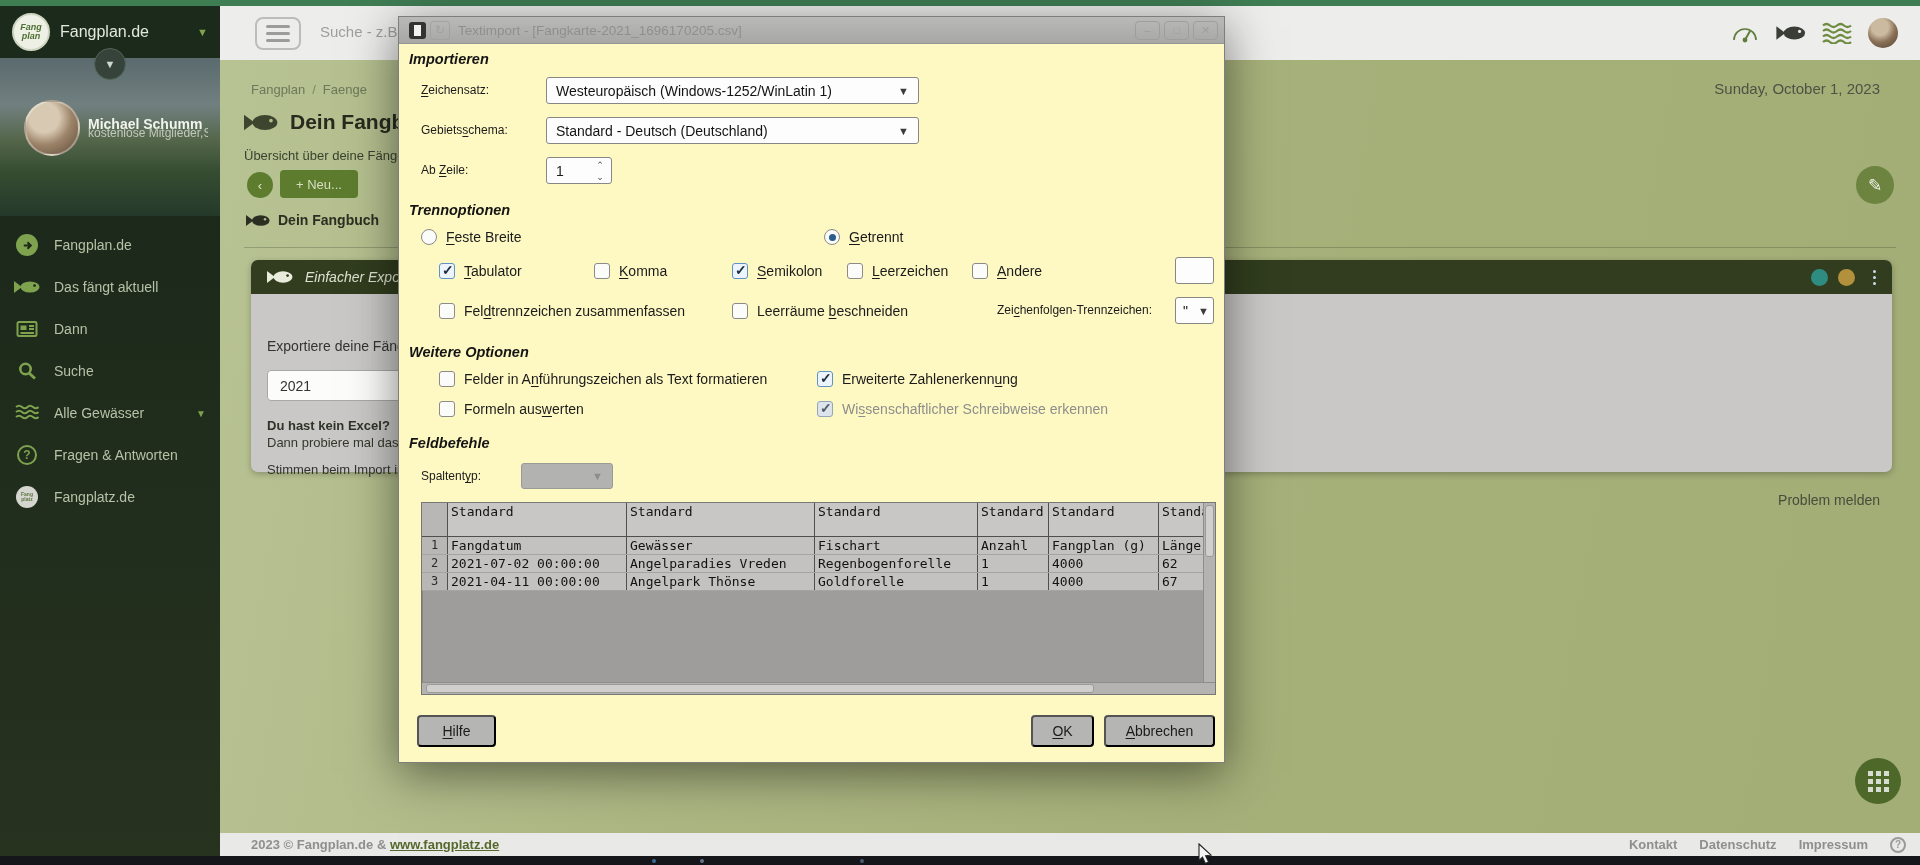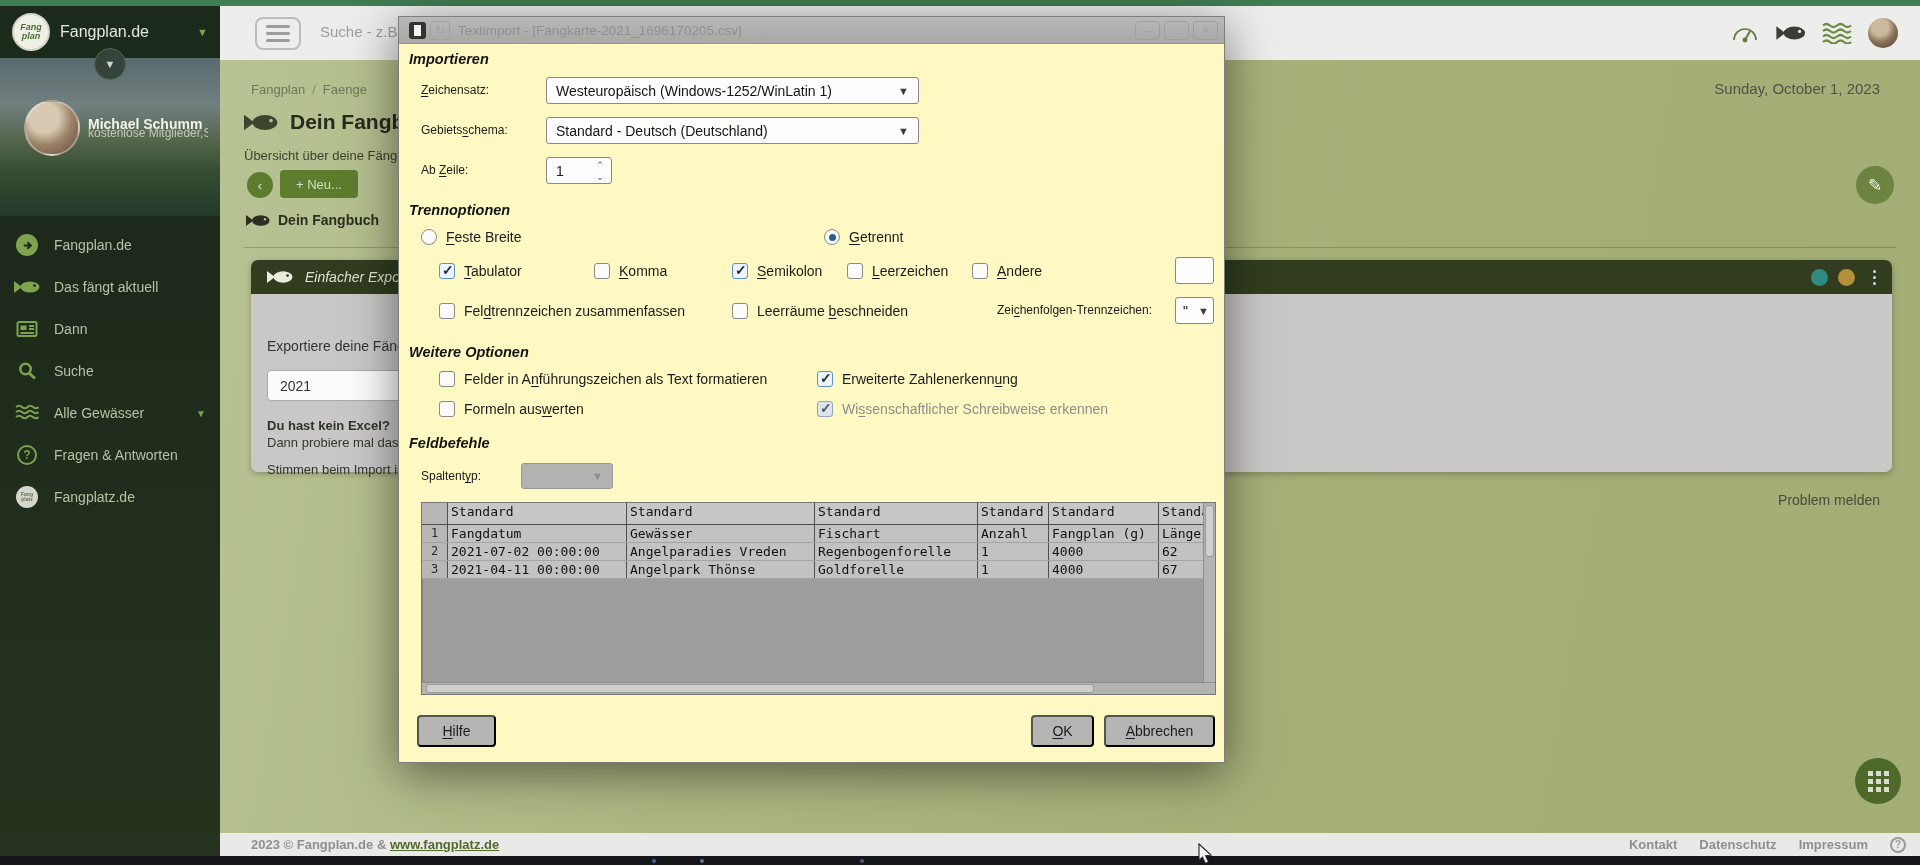--- a/index.html
+++ b/index.html
@@ -147,21 +147,21 @@
   .cb.checked.dis { background:#dde4ec; border-color:#93a6ba; }
   .cb.checked.dis::after { color:#4e5a66; }
   .radio { width:16px; height:16px; border:1px solid #8a8a88; border-radius:50%; background:#fbfbf9; flex:0 0 auto; position:relative; }
   .radio.sel::after { content:""; position:absolute; left:3.5px; top:3.5px; width:7px; height:7px; border-radius:50%; background:#2b5e8c; }
 
   
   .tframe { position:absolute; left:22px; top:485px; width:795px; height:193px; background:#9e9d9b;
             border:1px solid #777775; box-shadow:inset 1px 1px 0 rgba(0,0,0,.15); }
   .tgrid { position:absolute; left:0; top:0; width:781px; font-family:"DejaVu Sans Mono", monospace; font-size:13px; color:#121212; }
   .trow { display:flex; height:18px; line-height:17px; }
-  .trow.head { background:#c8c7c5; border-bottom:1px solid #4f4f4d; height:22px; }
+  .trow.head { background:#c8c7c5; border-bottom:1px solid #4f4f4d; height:34px; }
   .trow.data { background:#c3c2c0; border-bottom:1px solid #a5a4a2; }
   .tnum { width:26px; background:#b8b7b5; border-right:1px solid #4f4f4d; text-align:center; font-size:12px; color:#2a2a28; flex:0 0 auto; }
   .tc { padding-left:3px; white-space:nowrap; overflow:hidden; flex:0 0 auto; border-right:1px solid #4f4f4d; }
   .tc.c1{width:179px;} .tc.c2{width:188px;} .tc.c3{width:163px;} .tc.c4{width:71px;} .tc.c5{width:110px;} .tc.c6{width:44px; border-right:none;}
   .vscroll { position:absolute; right:0; top:0; width:12px; height:179px; background:#b4b3b1; border-left:1px solid #8d8d8b; }
   .vthumb { position:absolute; left:1px; top:2px; width:9px; height:52px; background:#d0cfcd; border:1px solid #9a9a98; border-radius:3px; }
   .hscroll { position:absolute; left:0; bottom:0; width:793px; height:12px; background:#b4b3b1; border-top:1px solid #8d8d8b; }
   .hthumb { position:absolute; left:4px; top:1px; width:668px; height:9px; background:#d0cfcd; border:1px solid #9a9a98; border-radius:3px; }
 
   .dbtn { position:absolute; height:32px; background:#b5b5b3; border:1px solid #68686

